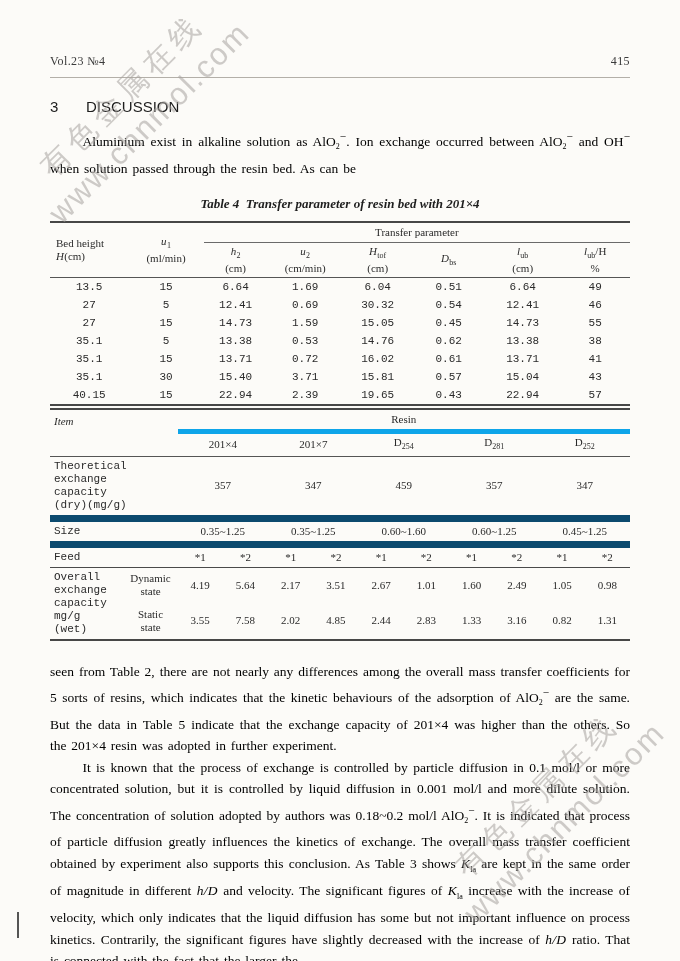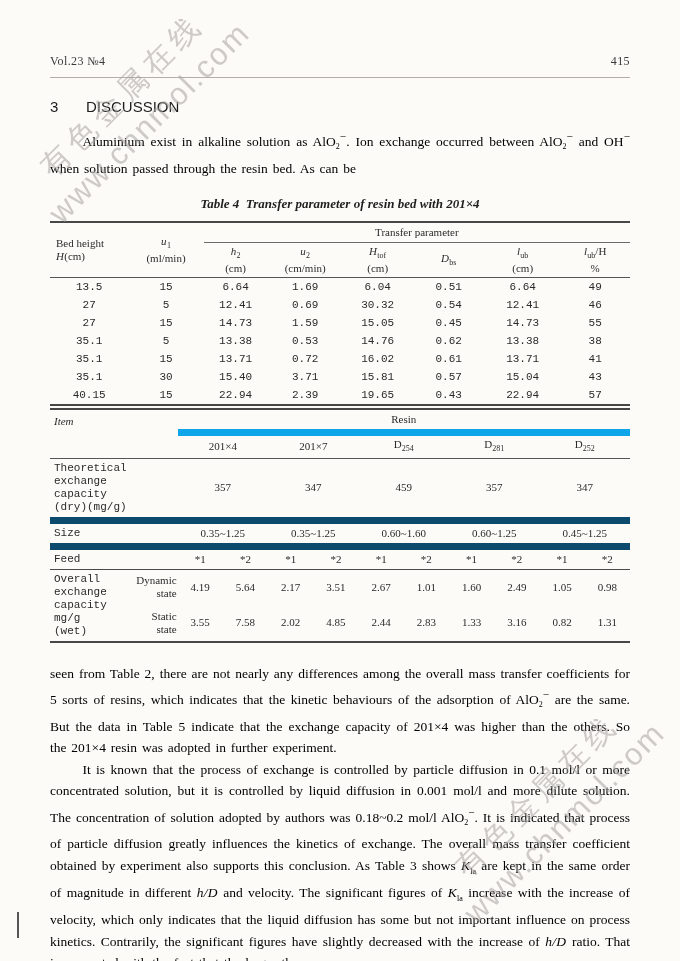--- a/index.html
+++ b/index.html
@@ -32,27 +32,27 @@
   table{width:100%;border-collapse:collapse;table-layout:fixed;
         font-size:11px;line-height:13px;color:#2a2a2a;}
   th,td{font-weight:normal;text-align:center;vertical-align:middle;padding:2px 1px;}
   .t4{border-top:2.5px solid #474747;border-bottom:2.5px solid #474747;margin-bottom:2px;}
   .t4 thead{border-bottom:1.4px solid #555;}
   .t4 .grp{border-bottom:1px solid #6a6a6a;padding:3px 0;}
   .t4 .lh{text-align:left;padding-left:6px;}
   .t4 tbody td{padding:2.5px 1px;font-family:Liberation Mono, monospace;}
   .t5{border-top:2.5px solid #474747;border-bottom:2.5px solid #474747;}
   .t5 thead{border-bottom:1.4px solid #555;}
-  .t5 .grp{border-bottom:7px solid #0ea5e9;padding:3px 0;margin-top:20px;}
+  .t5 .grp{border-bottom:5px solid #0ea5e9;padding:3px 0;margin-top:20px;}
   .t5 .item-h{text-align:left;vertical-align:top;padding:5px 0 0 4px;font-style:italic;}
   .t5 .lbl{text-align:left;padding-left:4px;font-family:Liberation Mono, monospace;}
   .t5 .r-size,.t5 .r-feed{border-top:7px solid #0c4a6e;}
   .t5 .r-dyn{border-top:1.6px solid #4a4a4a;}
   .t5 tbody td{padding:3px 1px;}
-  .t5 .state{text-align:right;padding-left:2px;}
+  .t5 .state{text-align:center;padding-left:2px;}
   sub{font-size:8px;}
   i{letter-spacing:.3px;}
 
   
   .wm{position:absolute;z-index:2;pointer-events:none;white-space:nowrap;
       font-family:"Liberation Sans","DejaVu Sans",sans-serif;
       color:rgba(165,162,158,.55);transform:rotate(-45deg);transform-origin:50% 50%;}
   .wm-cn{font-size:30px;letter-spacing:6px;}
   .wm-url{font-size:31px;letter-spacing:2px;}
   .wm-tl{left:-55px;top:70px;width:380px;text-align:center;}

